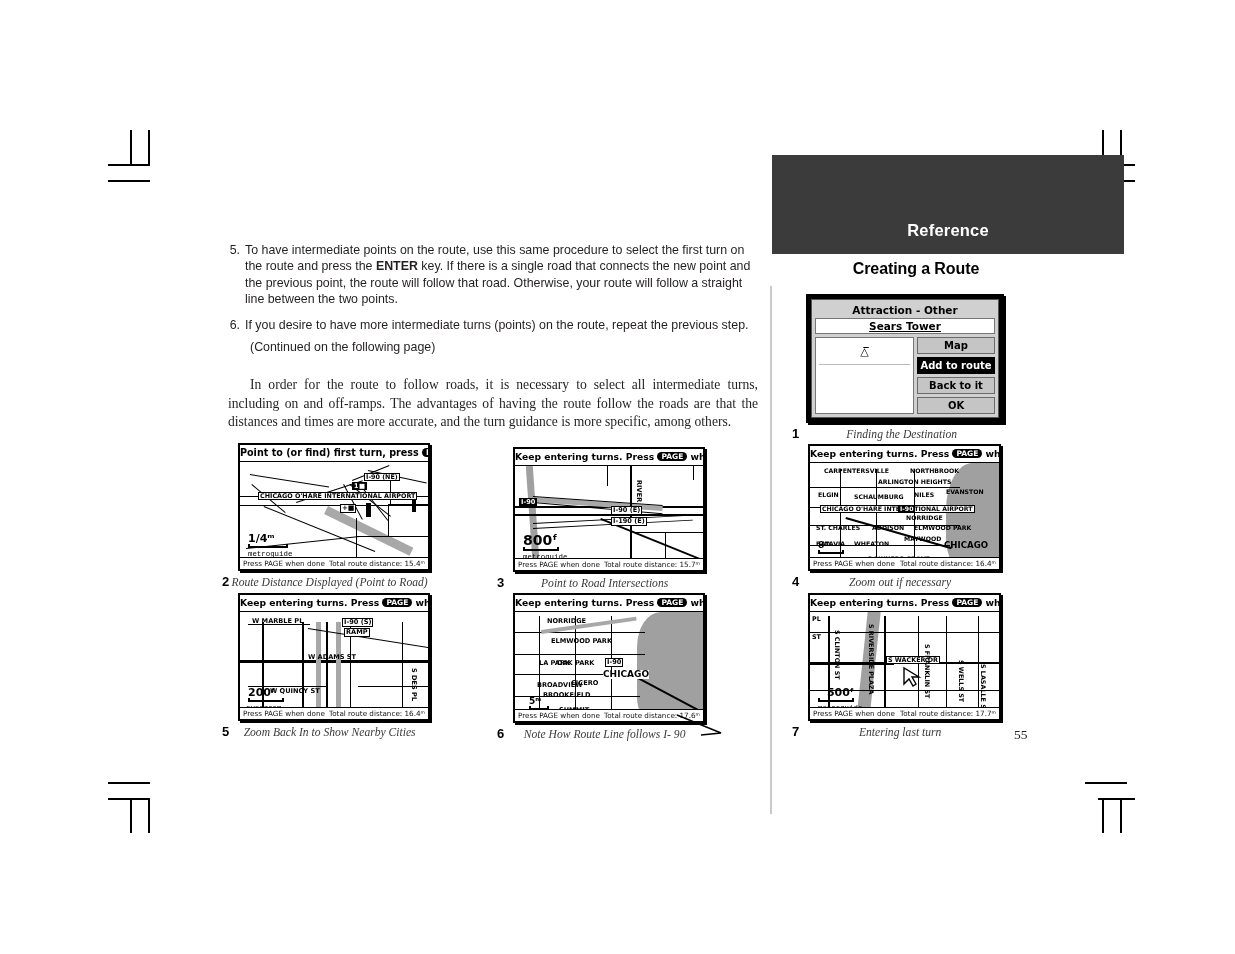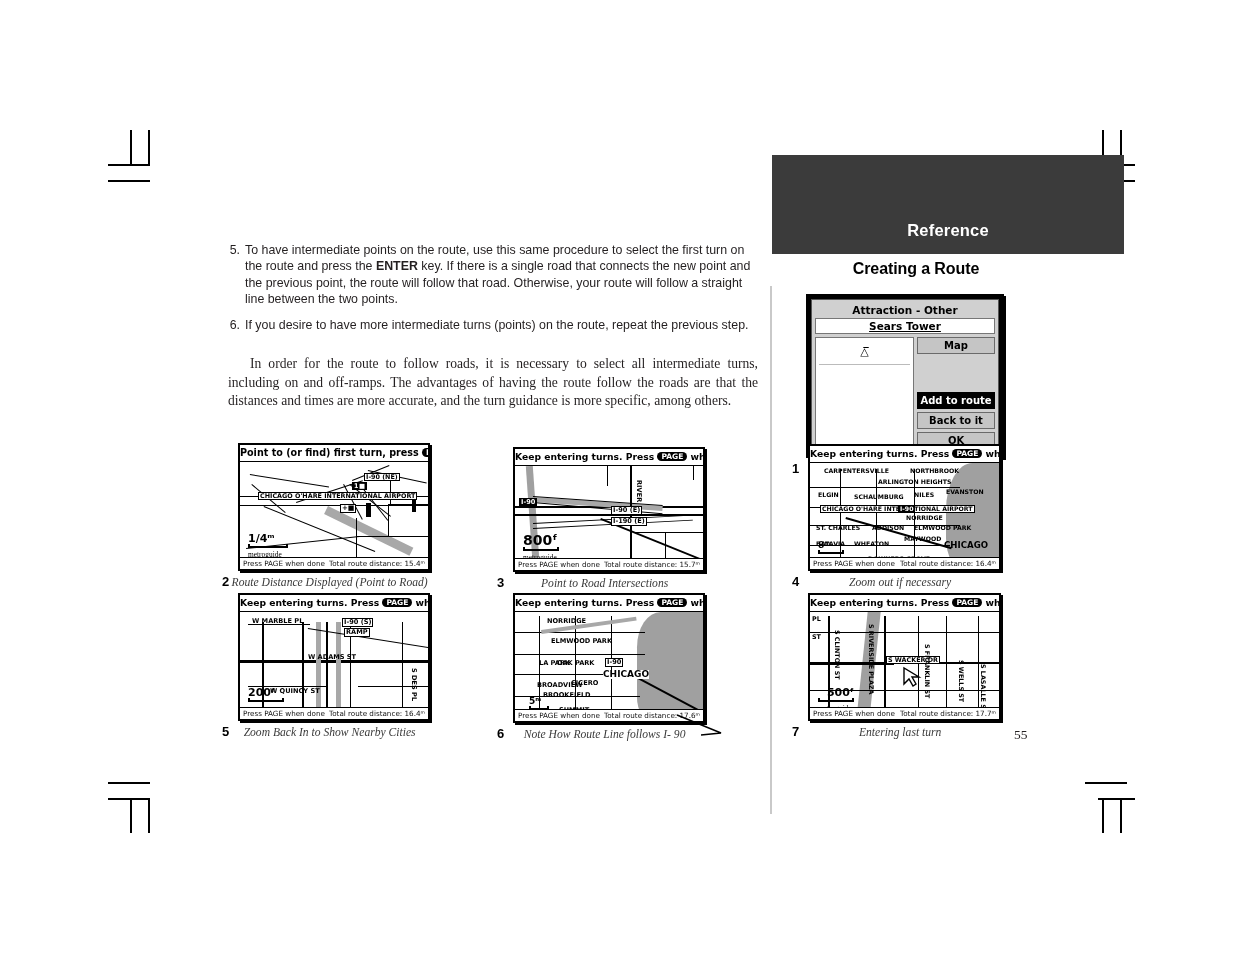--- a/index.html
+++ b/index.html
@@ -163,21 +163,21 @@
     font-family: "DejaVu Sans", sans-serif;
     font-weight: bold; color: #000; line-height: 1;
   }
   .scalebar .bar {
     display: block; height: 0; border-bottom: 2px solid #000;
     border-left: 2px solid #000; border-right: 2px solid #000;
     height: 4px;
   }
   .mg {
     position: absolute;
-    font-family: Liberation Serif, serif;
+    font-family: Liberation Mono, monospace;
     color: #000; line-height: 1;
   }
 
   
   .unit {
     position: relative;
     background: #000;
     border: 1px solid #000;
     padding: 4px;
     box-shadow: 2px 2px 0 #000;
@@ -209,21 +209,21 @@
   .u-divider { border-top: 1px solid #bbb; margin: 0 0 4px; }
   .u-addr { line-height: 1.45; letter-spacing: -0.2px; }
   .u-btns { width: 78px; display: flex; flex-direction: column; gap: 3px; }
   .u-btn {
     background: #c5c5c5; border: 1px solid #6a6a6a;
     text-align: center;
     font-family: "DejaVu Sans", sans-serif;
     font-weight: bold; font-size: 10px; color: #000;
     padding: 2px 0;
   }
-  .u-btn.sel { background: #000; color: #fff; border: 2px solid #000; padding: 1px 0; margin-top: 35px; }
+  .u-btn.sel { background: #000; color: #fff; border: 2px solid #000; padding: 1px 0; }
 
   .pagenum {
     position: absolute;
     font-family: "Liberation Serif", serif;
     font-size: 13.5px;
     color: #231f20;
   }
 </style>
 </head>
 <body>
@@ -260,20 +260,21 @@
     <ol class="numlist">
       <li>
         <span class="num">5.</span>
         <span class="body"><span>To have intermediate points on the route, use this same procedure to select the first turn on the route and press the </span><b>ENTER</b><span> key.  If there is a single road that connects the new point and the previous point, the route will follow that road.  Otherwise, your route will follow a straight line between the two points.</span></span>
       </li>
       <li>
         <span class="num">6.</span>
         <span class="body"><span>If you desire to have more intermediate turns (points) on the route, repeat the previous step.</span></span>
       </li>
     </ol>
+    <div class="cont-line">(Continued on the following page)</div>
     <p class="para">In order for the route to follow roads, it is necessary to select all intermediate turns, including on and off-ramps. The advantages of having the route follow the roads are that the distances and times are more accurate, and the turn guidance is more specific, among others.</p>
   </div>
 
   <div class="right-col">
     <div class="sec-head">Creating a Route</div>
   </div>
 
   <div class="fig" style="left:806px;top:294px;width:198px;">
     <div class="unit">
       <div class="unit-screen">

